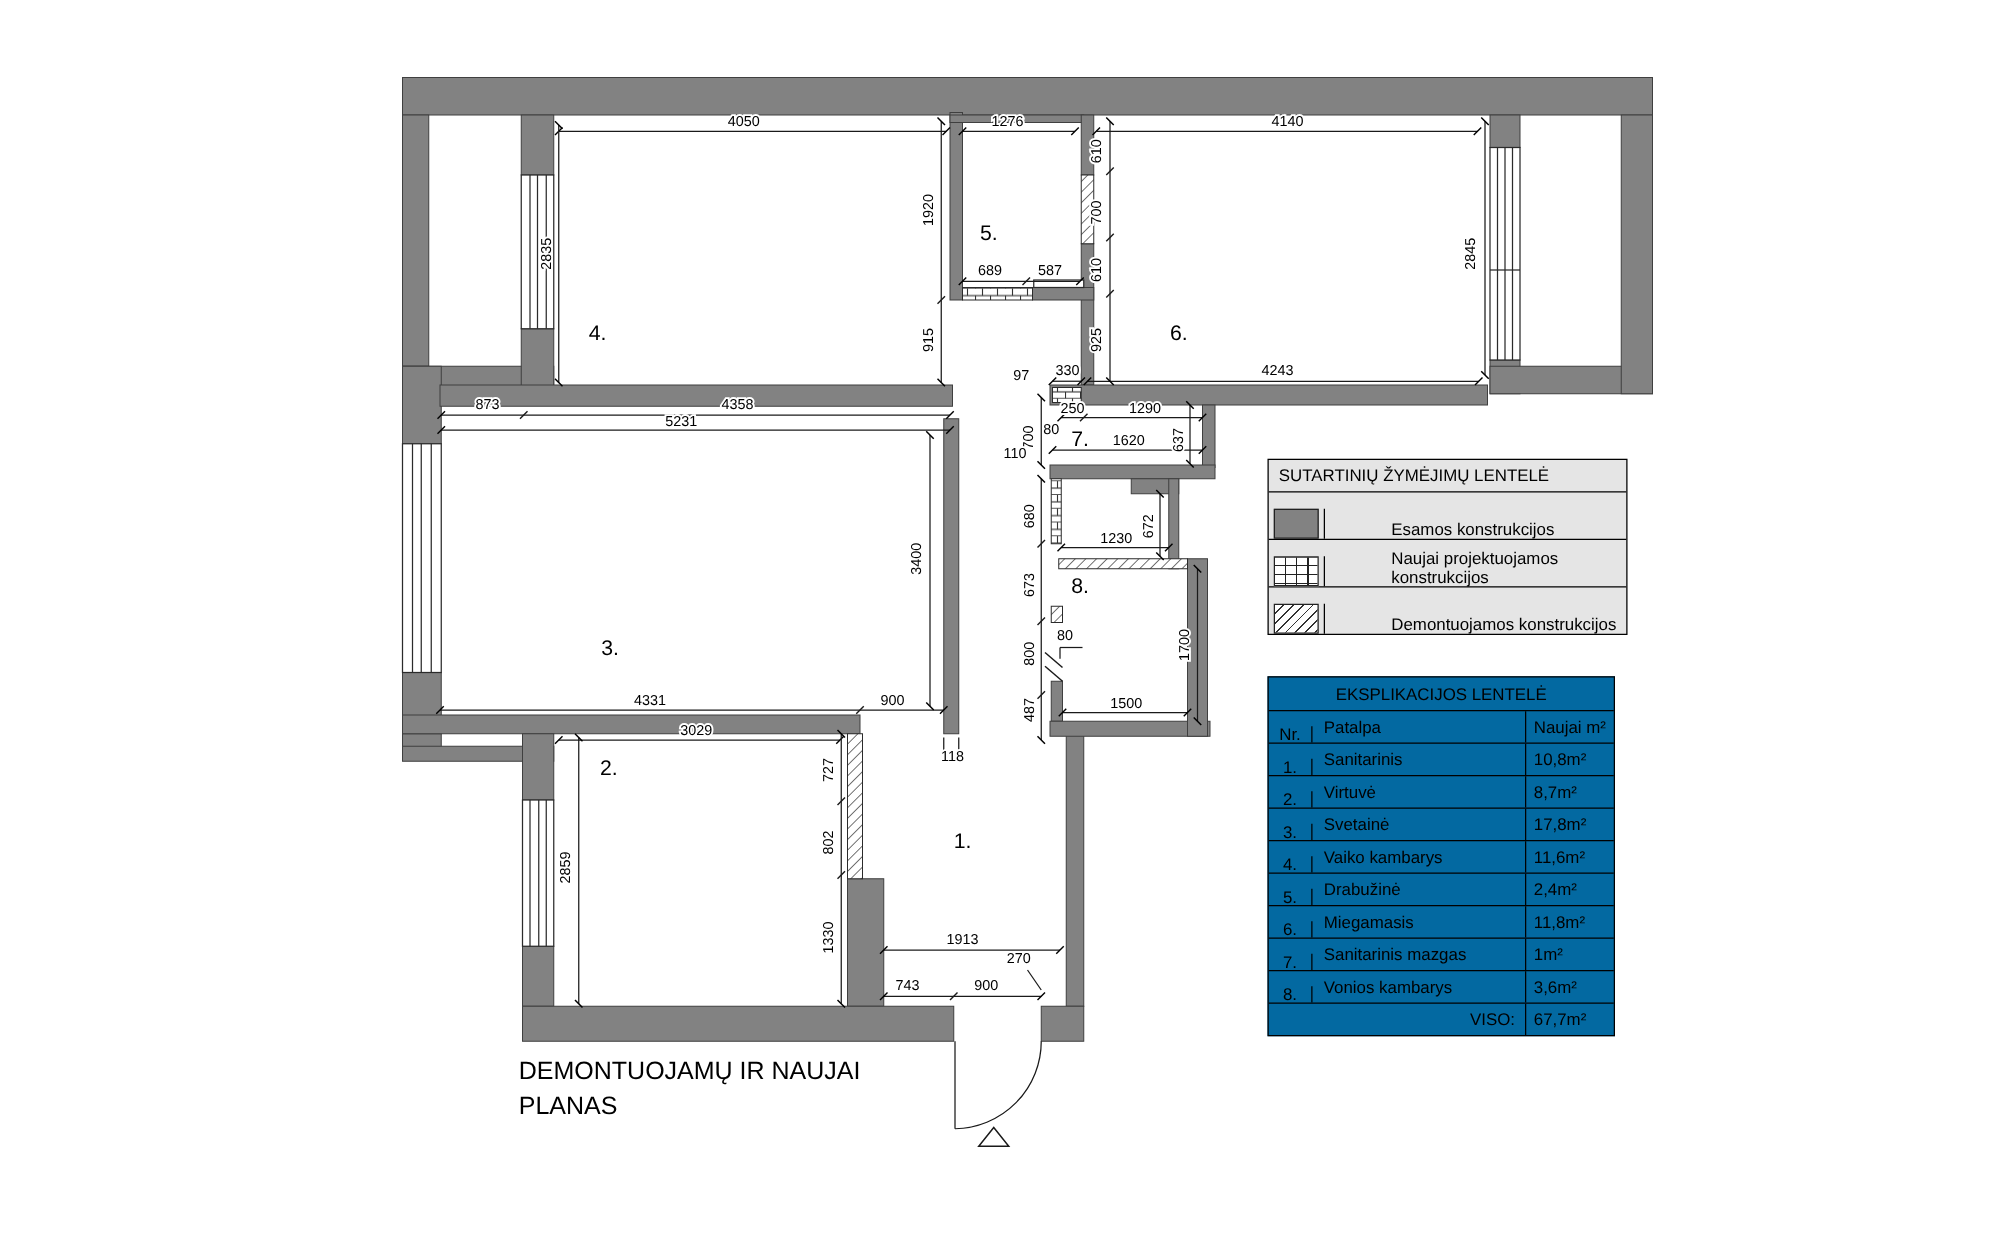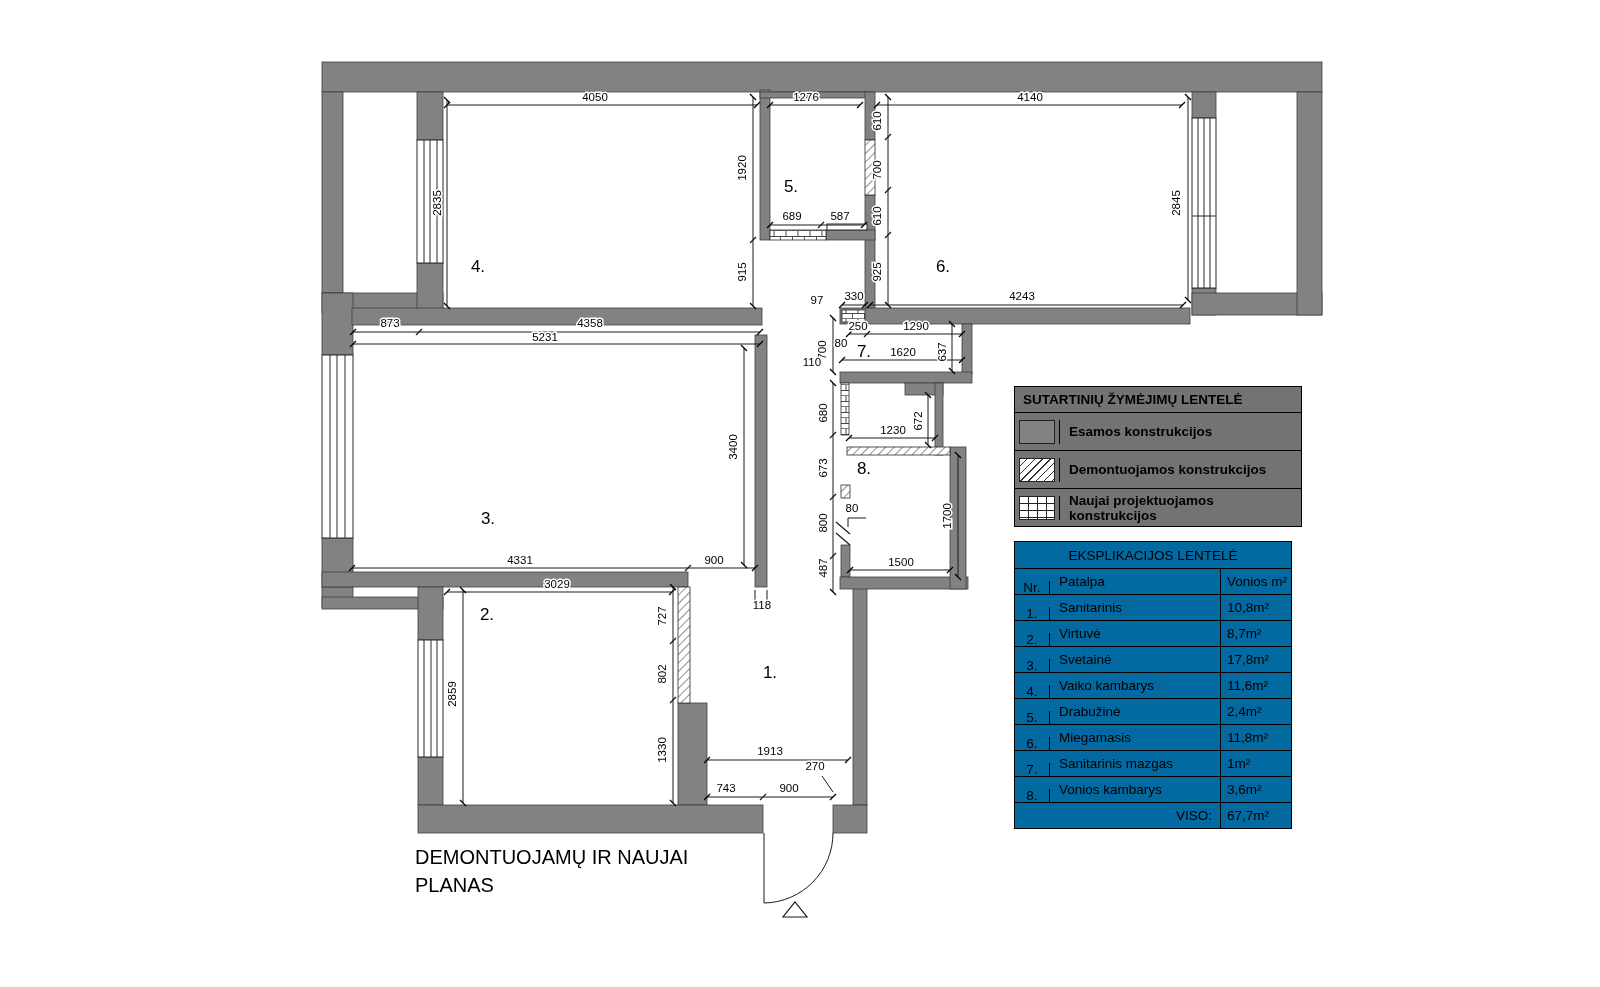--- a/index.html
+++ b/index.html
@@ -11,23 +11,23 @@
   .wall{fill:#828282;stroke:#3f3f3f;stroke-width:0.8;}
   .win{fill:#fff;stroke:#2b2b2b;stroke-width:1;}
   .wline{stroke:#2b2b2b;stroke-width:1;fill:none;}
   .dim{stroke:#1a1a1a;stroke-width:1;fill:none;marker-start:url(#tk);marker-end:url(#tk);}
   .thin{stroke:#1a1a1a;stroke-width:1;fill:none;}
   .tick{stroke:#1a1a1a;stroke-width:1.2;fill:none;}
   .hatchr{fill:url(#hatch);stroke:#2b2b2b;stroke-width:0.8;}
   .brickr{fill:url(#brick);stroke:#2b2b2b;stroke-width:0.8;}
 
   
-  .legend{position:absolute;left:1014px;top:386px;width:286px;border:1.5px solid #000;background:#737373;font-weight:bold;}
+  .legend{position:absolute;left:1014px;top:367px;width:286px;border:1.5px solid #000;background:#e5e5e5;}
   .legend .lt{height:25px;border-bottom:1.5px solid #000;display:flex;align-items:center;padding-left:8px;font-size:13.5px;}
-  .lrow{height:37px;border-bottom:1.5px solid #000;display:flex;align-items:center;}
+  .lrow{height:37px;border-bottom:1.5px solid #000;display:flex;align-items:flex-end;gap:44px;}
   .lrow:last-child{border-bottom:none;}
   .lsw{width:44px;border-right:1.5px solid #000;display:flex;align-items:center;justify-content:center;}
   .lsw .sw{width:34px;height:22px;border:1px solid #222;}
   .sw-solid{background:#828282;}
   .sw-hatch{background:repeating-linear-gradient(135deg,#fff 0 4.5px,#333 4.5px 5.5px);}
   .sw-brick{background-color:#fff;background-image:repeating-linear-gradient(to bottom,transparent 0 6px,#222 6px 7px),repeating-linear-gradient(to right,transparent 0 8px,#222 8px 9px);}
   .llab{flex:1;display:flex;align-items:center;padding-left:9px;font-size:13.5px;}
 
   
   .expl{position:absolute;left:1014px;top:541px;width:276px;border:1.5px solid #000;background:#0369a1;font-size:13.5px;}
@@ -263,38 +263,38 @@
 <div class="legend">
   <div class="lt">SUTARTINIŲ ŽYMĖJIMŲ LENTELĖ</div>
   <div class="lrow">
     <div class="lsw">
         <div class="sw sw-solid"></div>
       </div>
     <div class="llab">Esamos konstrukcijos</div>
   </div>
   <div class="lrow">
     <div class="lsw">
+        <div class="sw sw-brick"></div>
+      </div>
+    <div class="llab">Naujai projektuojamos konstrukcijos</div>
+  </div>
+  <div class="lrow">
+    <div class="lsw">
         <div class="sw sw-hatch"></div>
       </div>
     <div class="llab">Demontuojamos konstrukcijos</div>
   </div>
-  <div class="lrow">
-    <div class="lsw">
-        <div class="sw sw-brick"></div>
-      </div>
-    <div class="llab">Naujai projektuojamos konstrukcijos</div>
-  </div>
 </div>
 
 <div class="expl">
   <div class="et">EKSPLIKACIJOS LENTELĖ</div>
   <div class="erow">
     <div class="cnr">Nr.</div>
     <div class="cnm">Patalpa</div>
-    <div class="car">Vonios m²</div>
+    <div class="car">Naujai m²</div>
   </div>
   <div class="erow">
     <div class="cnr">1.</div>
     <div class="cnm">Sanitarinis</div>
     <div class="car">10,8m²</div>
   </div>
   <div class="erow">
     <div class="cnr">2.</div>
     <div class="cnm">Virtuvė</div>
     <div class="car">8,7m²</div>

